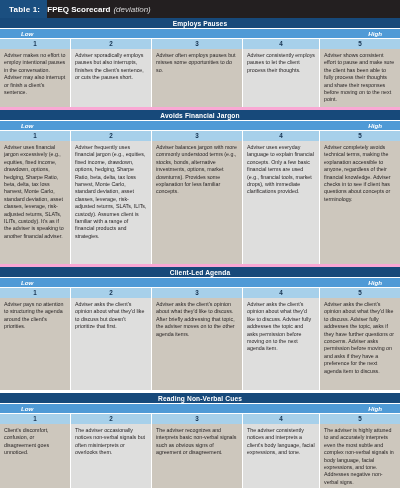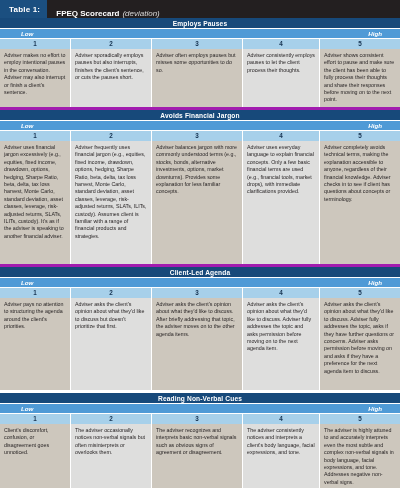--- a/index.html
+++ b/index.html
@@ -7,21 +7,21 @@
     width: 400px;
     height: 488px;
     background: #ffffff;
     font-family: "Liberation Sans", sans-serif;
     overflow: hidden;
   }
   #page {
     width: 400px;
     height: 344px;
     position: relative;
-    background: #a21caf;
+    background: #f9a8d4;
   }
 
   
   .titlebar {
     height: 18px;
     background: #231f20;
     display: flex;
     align-items: stretch;
     width: 100%;
   }
@@ -33,22 +33,21 @@
     letter-spacing: .2px;
     display: flex;
     align-items: center;
     padding: 0 7px 0 9px;
   }
   .titlebar-text {
     color: #ffffff;
     font-size: 8px;
     font-weight: bold;
     display: flex;
-    align-items: flex-end;
-    padding-left: 9px;
+    align-items: center;
     white-space: nowrap;
   }
   .titlebar-text .cont {
     font-weight: normal;
     font-style: italic;
     color: #d8d8d8;
     margin-left: 3px;
   }
 
   

